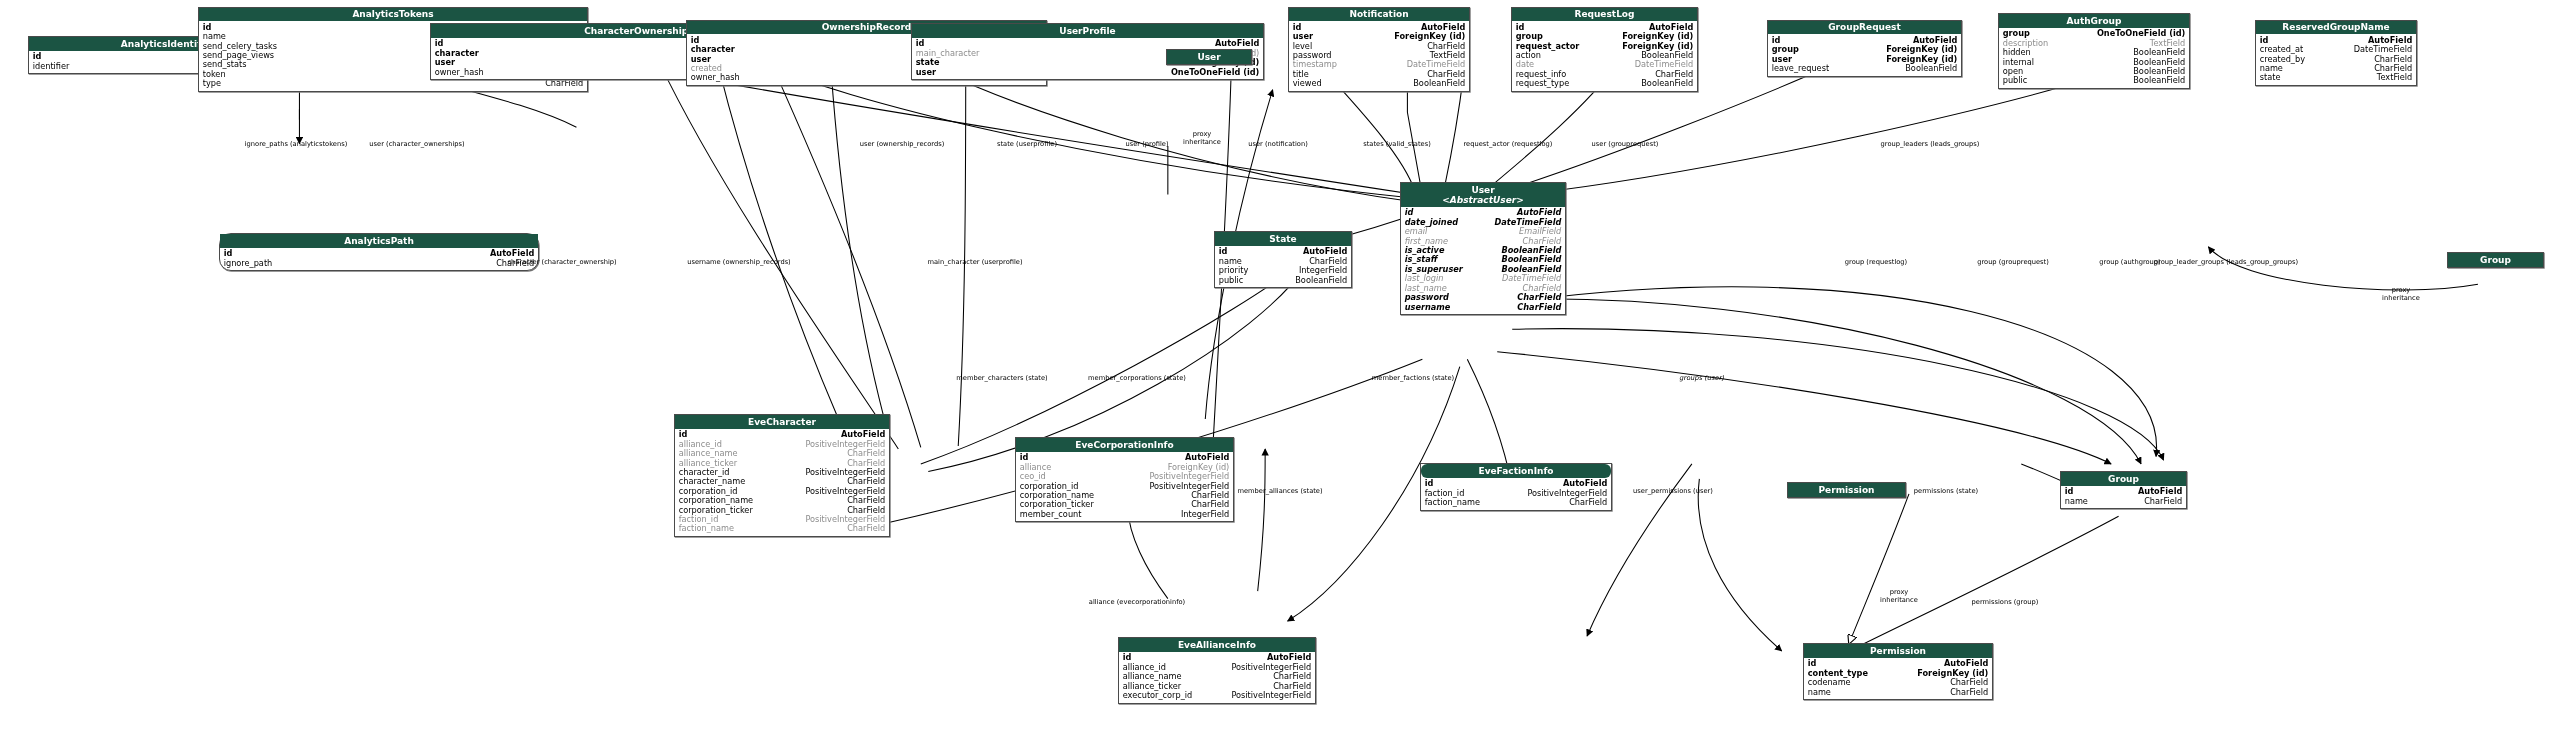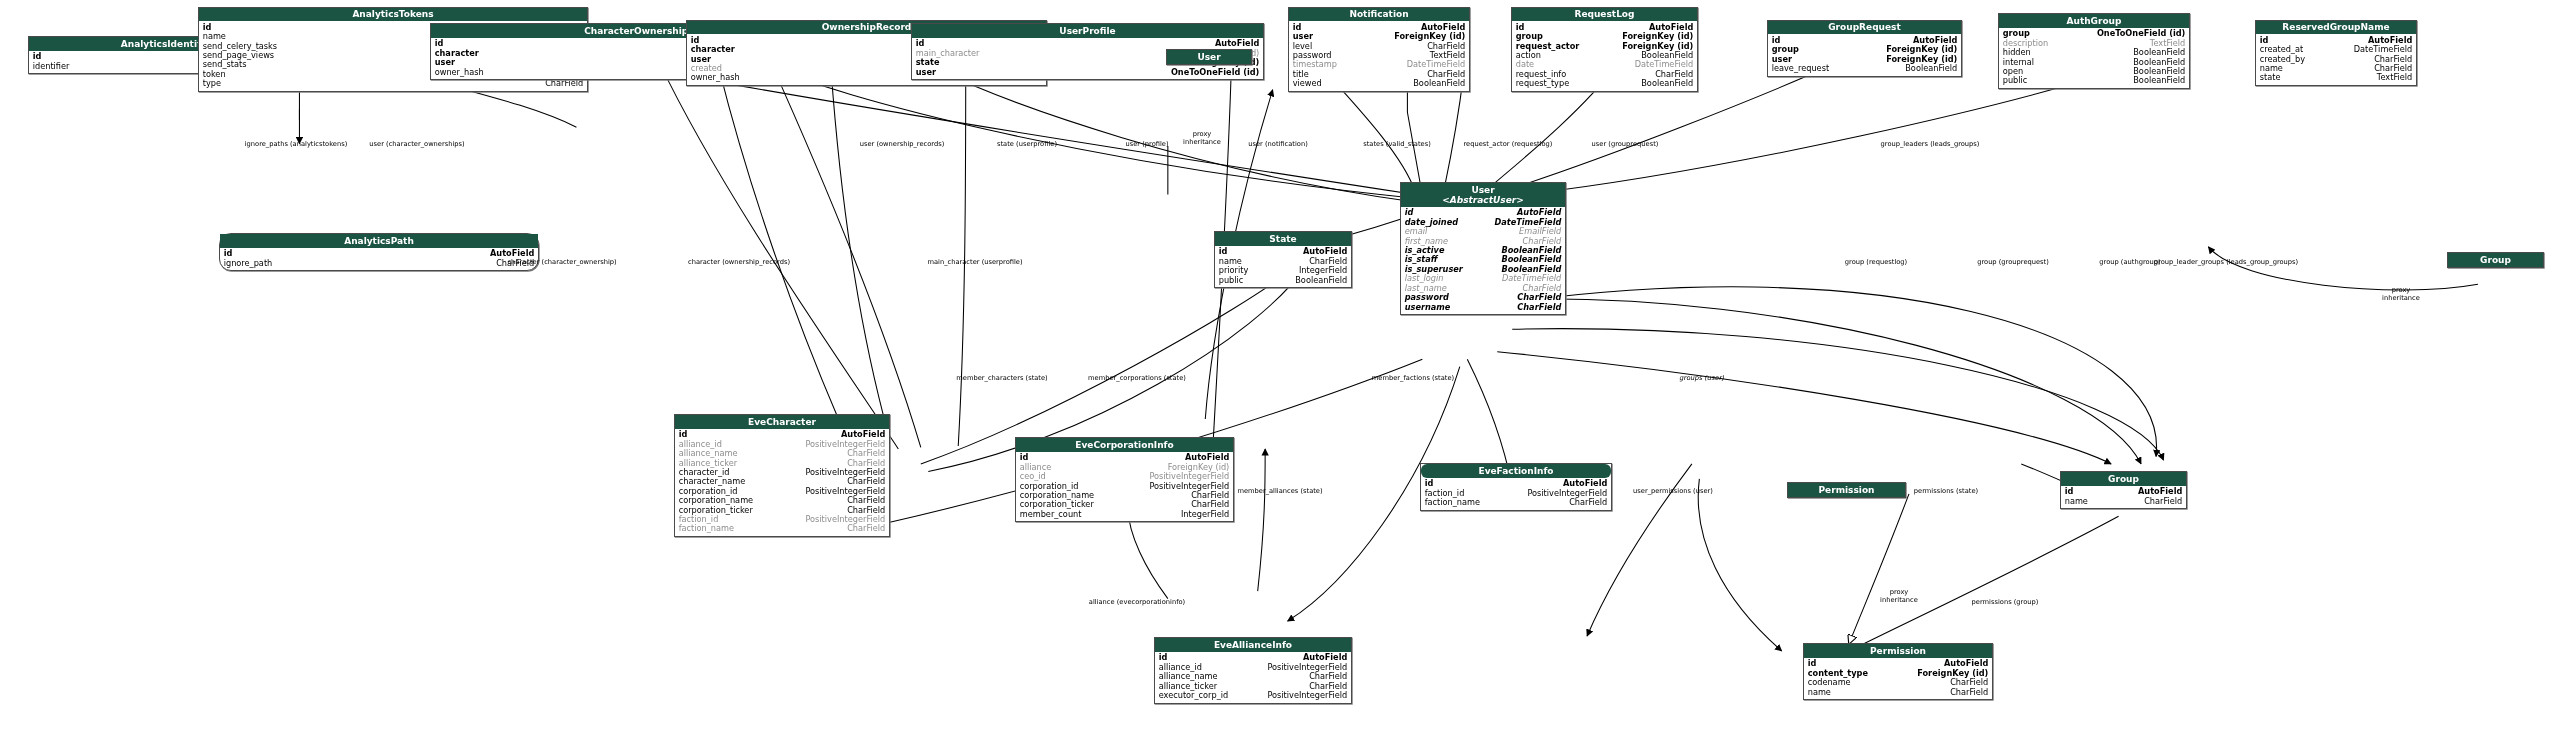--- a/index.html
+++ b/index.html
@@ -578,21 +578,21 @@
           <div class="field-row req">
             <span class="f-name">id</span>
             <span class="f-type">AutoField</span>
           </div>
           <div class="field-row norm">
             <span class="f-name">name</span>
             <span class="f-type">CharField</span>
           </div>
         </div>
       </div>
-      <div class="entity" style="left: 1118px; top: 637px; min-width: 198px; font-size: 8.2px; margin-left: 36px;">
+      <div class="entity" style="left: 1118px; top: 637px; min-width: 198px; font-size: 8.2px;">
         <div class="entity-title" style="font-size: 9px;"><span>EveAllianceInfo</span></div>
         <div class="fields">
           <div class="field-row req">
             <span class="f-name">id</span>
             <span class="f-type">AutoField</span>
           </div>
           <div class="field-row norm">
             <span class="f-name">alliance_id</span>
             <span class="f-type">PositiveIntegerField</span>
           </div>
@@ -639,21 +639,21 @@
       <div class="edge-label" style="left: 1027px; top: 145px; transform: translate(-50%, -50%);">state (userprofile)</div>
       <div class="edge-label" style="left: 1147px; top: 145px; transform: translate(-50%, -50%);">user (profile)</div>
       <div class="edge-label" style="left: 1202px; top: 138px; transform: translate(-50%, -50%);">proxy
 inheritance</div>
       <div class="edge-label" style="left: 1278px; top: 145px; transform: translate(-50%, -50%);">user (notification)</div>
       <div class="edge-label" style="left: 1397px; top: 145px; transform: translate(-50%, -50%);">states (valid_states)</div>
       <div class="edge-label" style="left: 1508px; top: 145px; transform: translate(-50%, -50%);">request_actor (requestlog)</div>
       <div class="edge-label" style="left: 1625px; top: 145px; transform: translate(-50%, -50%);">user (grouprequest)</div>
       <div class="edge-label" style="left: 1930px; top: 145px; transform: translate(-50%, -50%);">group_leaders (leads_groups)</div>
       <div class="edge-label" style="left: 562px; top: 263px; transform: translate(-50%, -50%);">character (character_ownership)</div>
-      <div class="edge-label" style="left: 739px; top: 263px; transform: translate(-50%, -50%);">character (ownership_records)</div>
+      <div class="edge-label" style="left: 739px; top: 263px; transform: translate(-50%, -50%);">username (ownership_records)</div>
       <div class="edge-label" style="left: 975px; top: 263px; transform: translate(-50%, -50%);">main_character (userprofile)</div>
       <div class="edge-label" style="left: 1876px; top: 263px; transform: translate(-50%, -50%);">group (requestlog)</div>
       <div class="edge-label" style="left: 2013px; top: 263px; transform: translate(-50%, -50%);">group (grouprequest)</div>
       <div class="edge-label" style="left: 2130px; top: 263px; transform: translate(-50%, -50%);">group (authgroup)</div>
       <div class="edge-label" style="left: 2226px; top: 263px; transform: translate(-50%, -50%);">group_leader_groups (leads_group_groups)</div>
       <div class="edge-label" style="left: 2401px; top: 294px; transform: translate(-50%, -50%);">proxy
 inheritance</div>
       <div class="edge-label" style="left: 1002px; top: 379px; transform: translate(-50%, -50%);">member_characters (state)</div>
       <div class="edge-label" style="left: 1137px; top: 379px; transform: translate(-50%, -50%);">member_corporations (state)</div>
       <div class="edge-label" style="left: 1413px; top: 379px; transform: translate(-50%, -50%);">member_factions (state)</div>

